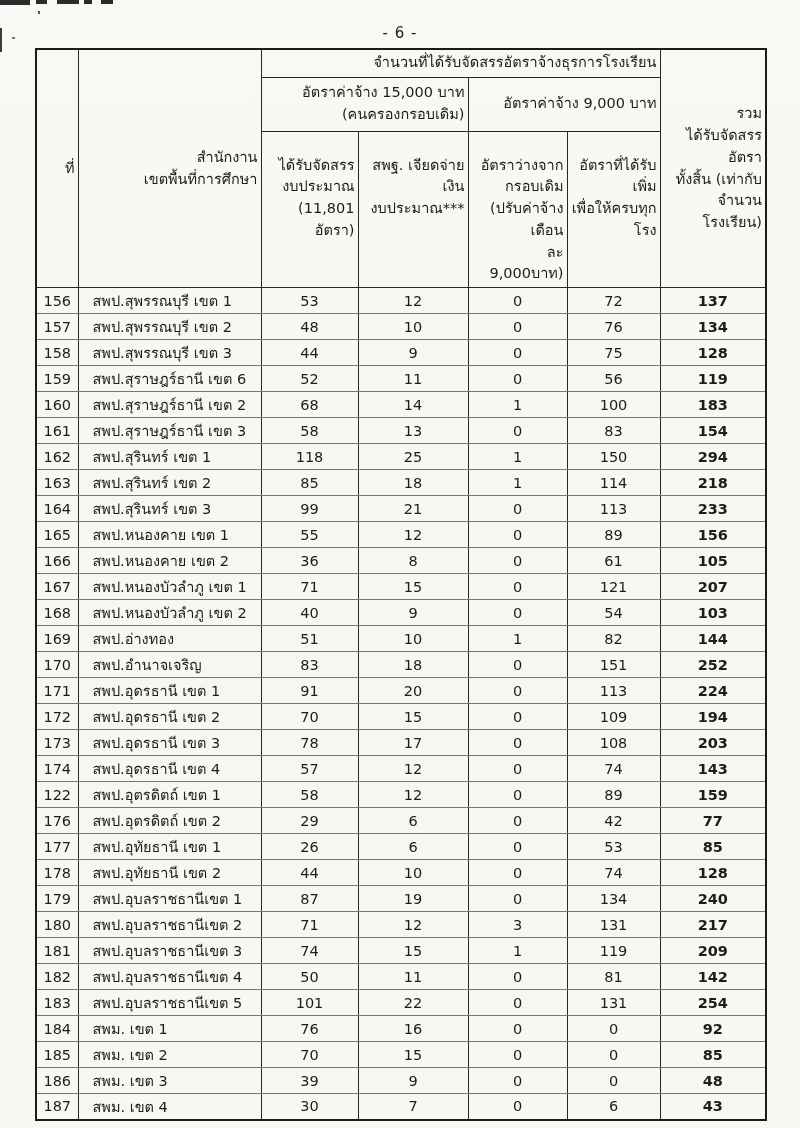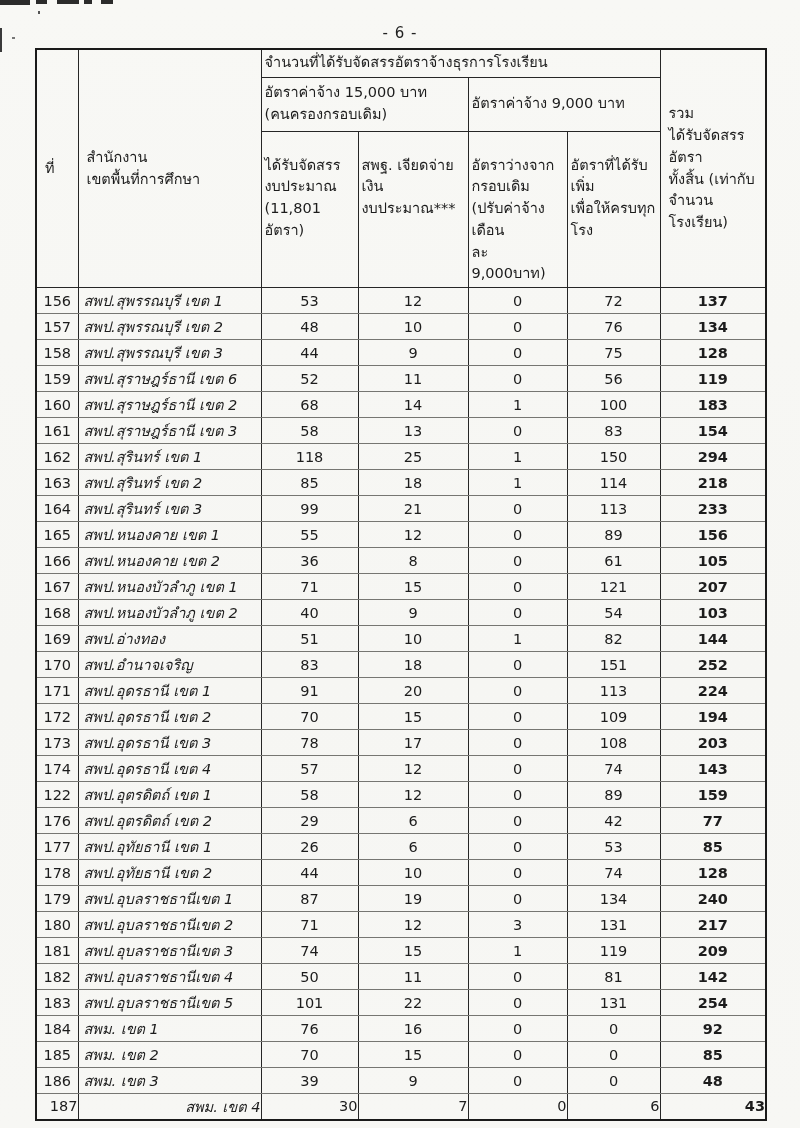--- a/index.html
+++ b/index.html
@@ -45,42 +45,42 @@
   table.main th, table.main td {
     border-left: 1.5px solid #262626;
     border-right: 1.5px solid #262626;
     font-weight: normal;
     overflow: hidden;
   }
   
   thead th {
     border-bottom: 1.5px solid #262626;
     border-top: 1.5px solid #262626;
-    text-align: left;
+    text-align: right;
     vertical-align: middle;
     font-size: 14.5px;
     line-height: 1.5;
     white-space: pre-line;
     padding: 2px 3px;
     margin-top: 12px;
   }
   tr.h-row1 th { height: 28px; }
   tr.h-row2 th { height: 54px; }
   tr.h-row3 th { height: 92px; vertical-align: top; padding-top: 23px; }
   th.rowspan-head { vertical-align: middle; padding-left: 8px; }
   
   tbody td {
     height: 26px;
     border-bottom: 1px solid #767672;
     font-size: 14.5px;
     vertical-align: middle;
   }
   tbody td.num-cell { text-align: center; }
-  tbody td.name-cell { text-align: left; padding-left: 5px; white-space: nowrap; font-style: italic; }
-  tbody tr:last-child td { border-bottom: 2px solid #1a1a1a; text-align: right; }
+  tbody td.name-cell { text-align: left; padding-left: 14px; white-space: nowrap; }
+  tbody tr:last-child td { border-bottom: 2px solid #1a1a1a; }
   table.main { border: 2px solid #1a1a1a; }
   
   tbody td:last-child { border-left: 1.6px solid #1f1f1f; font-weight: bold; }
 </style>
 </head>
 <body>
 
 <div class="page">
 
   <div class="artifact a1"></div>

